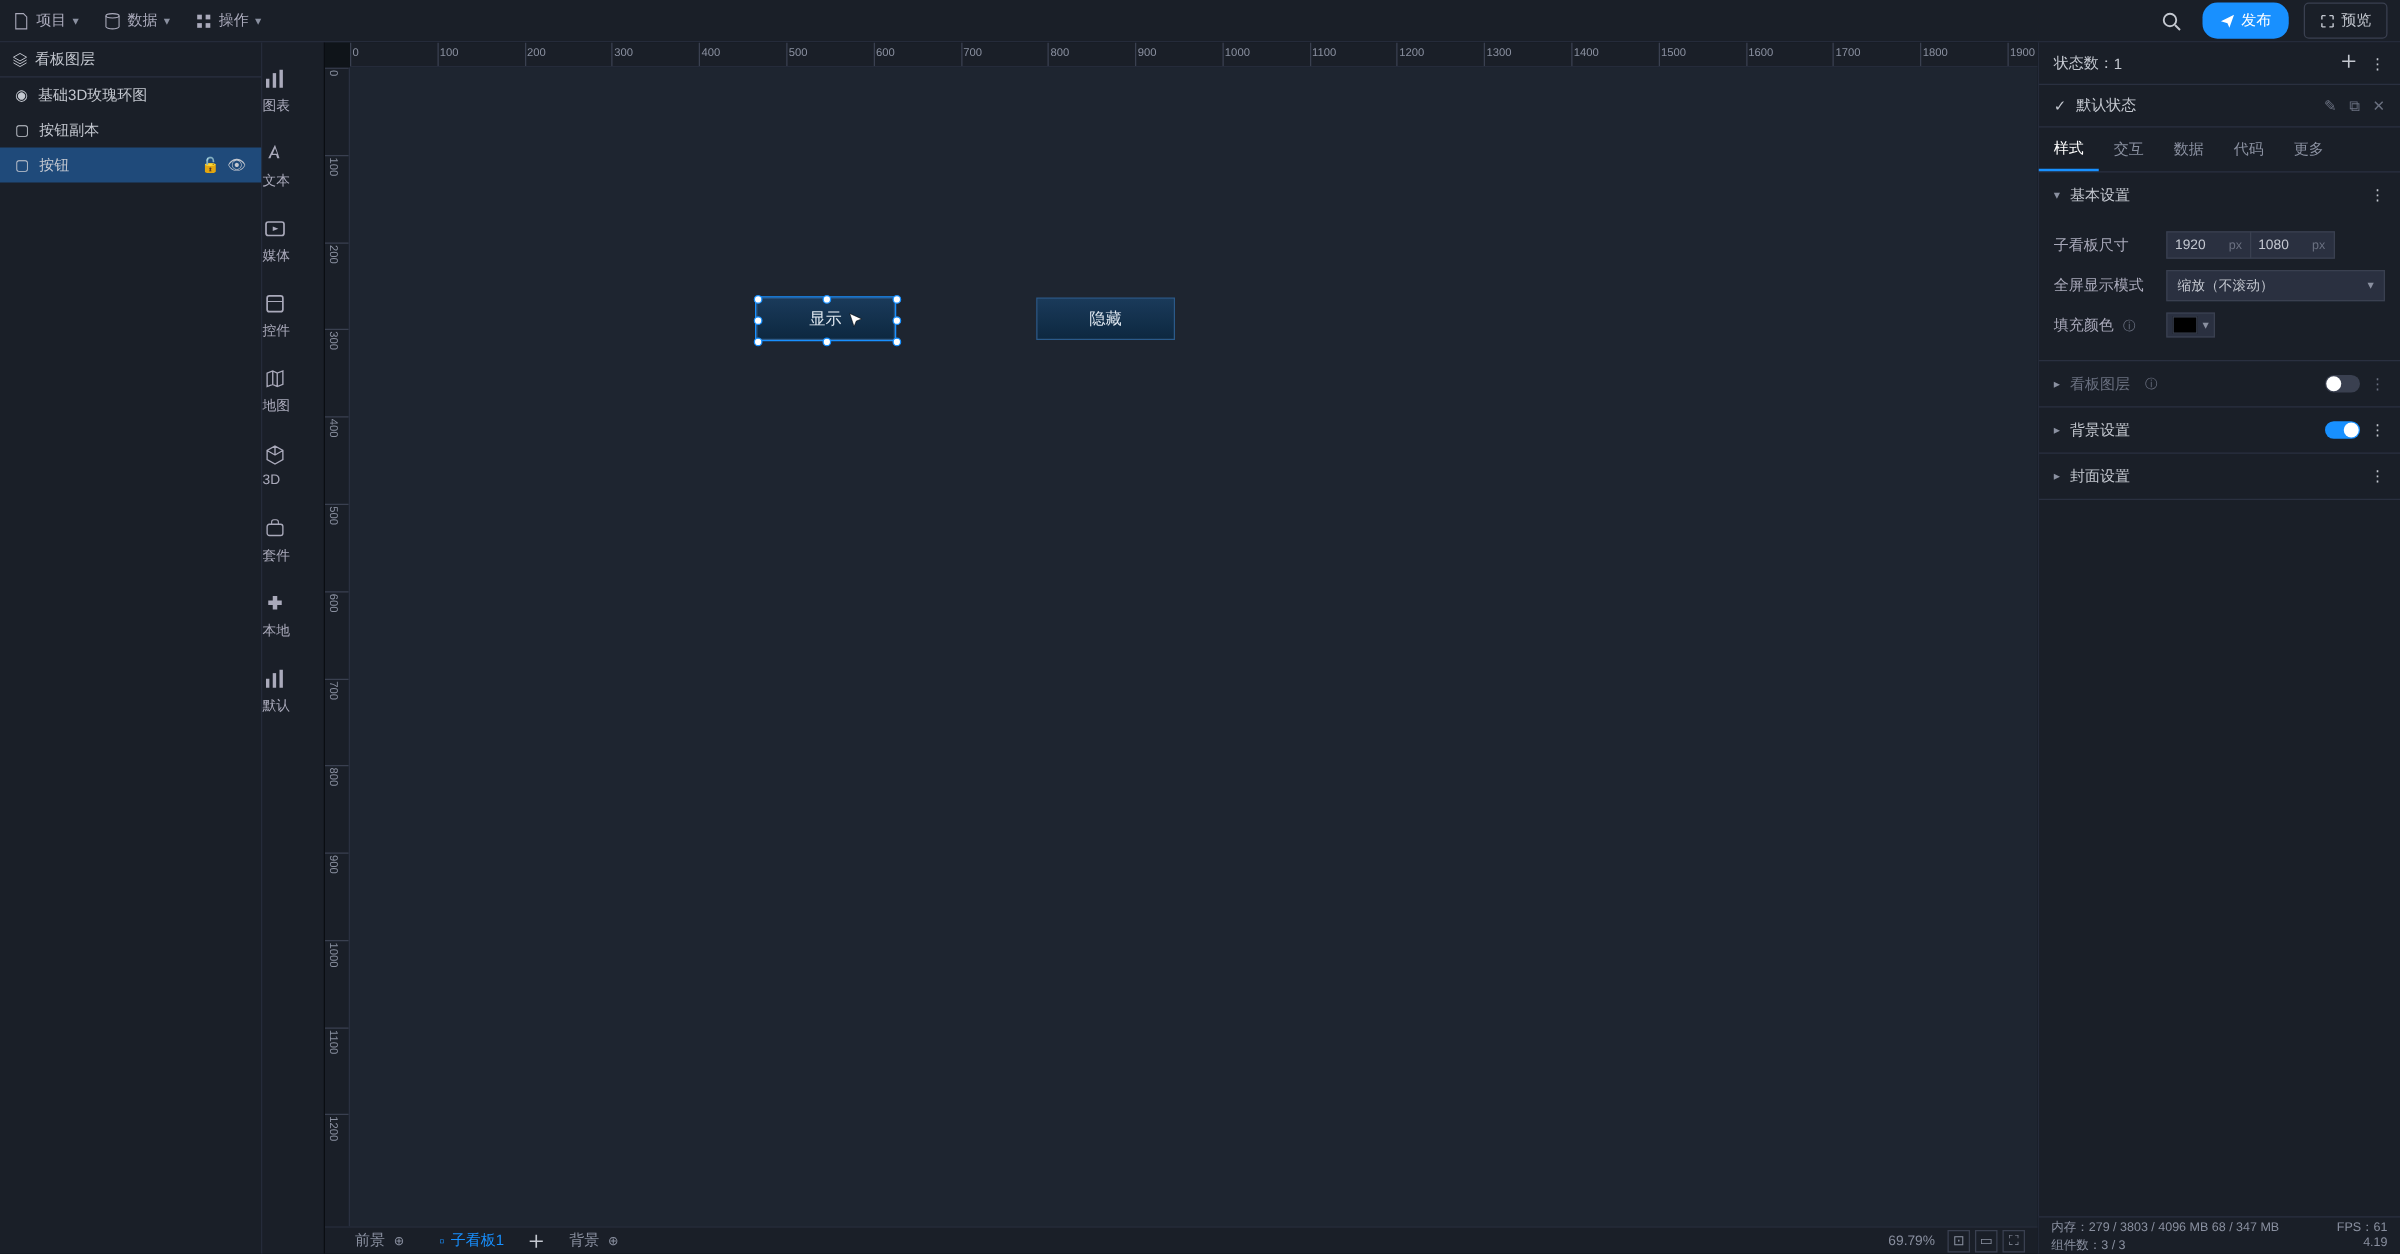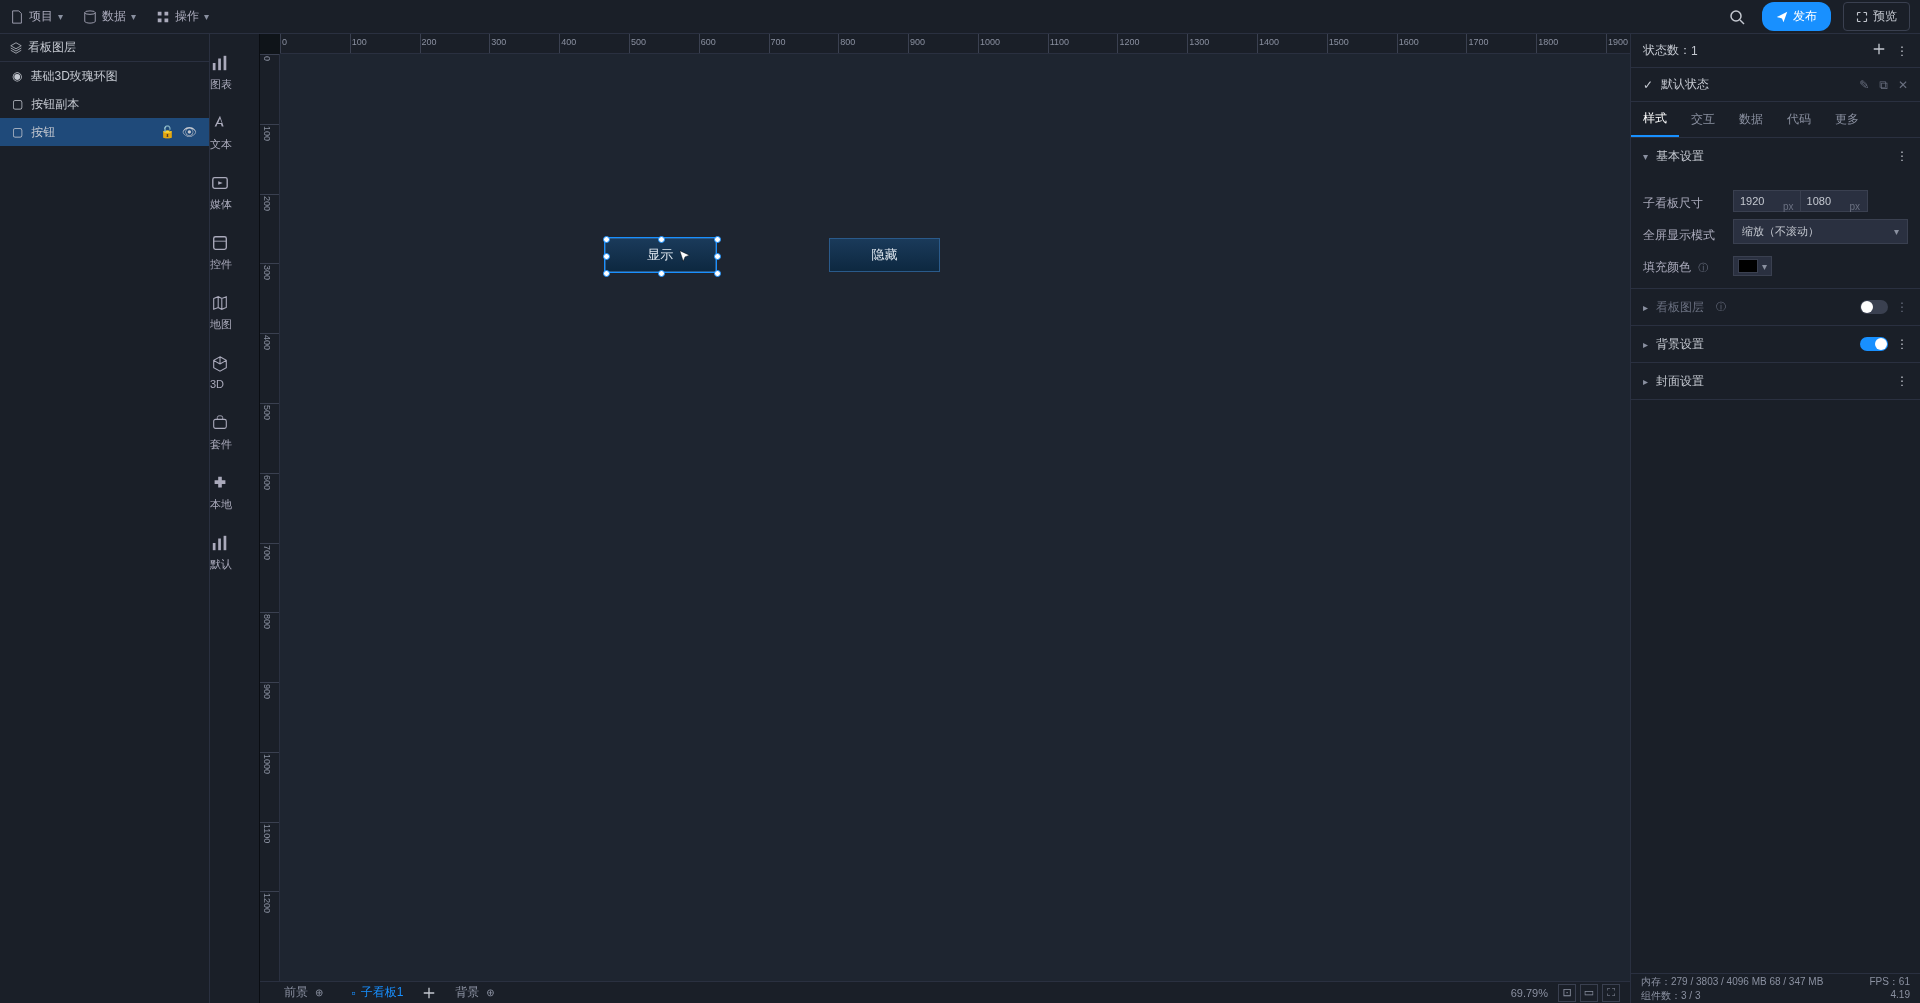--- a/index.html
+++ b/index.html
@@ -277,21 +277,21 @@
   align-items: center;
   padding: 0 12px;
   gap: 8px;
   cursor: pointer;
   font-size: 12px;
 }
 .prop-section-header .section-controls { margin-left: auto; display: flex; gap: 8px; align-items: center; }
 .prop-body { padding: 6px 12px 12px; }
 .prop-row {
   display: flex;
-  align-items: flex-end;
+  align-items: center;
   height: 32px;
   font-size: 12px;
 }
 .prop-label { width: 90px; color: #aab; }
 .prop-input {
   background: #2a3040;
   border: 1px solid #3a4050;
   color: #c4c8d0;
   padding: 4px 6px;
   width: 68px;

